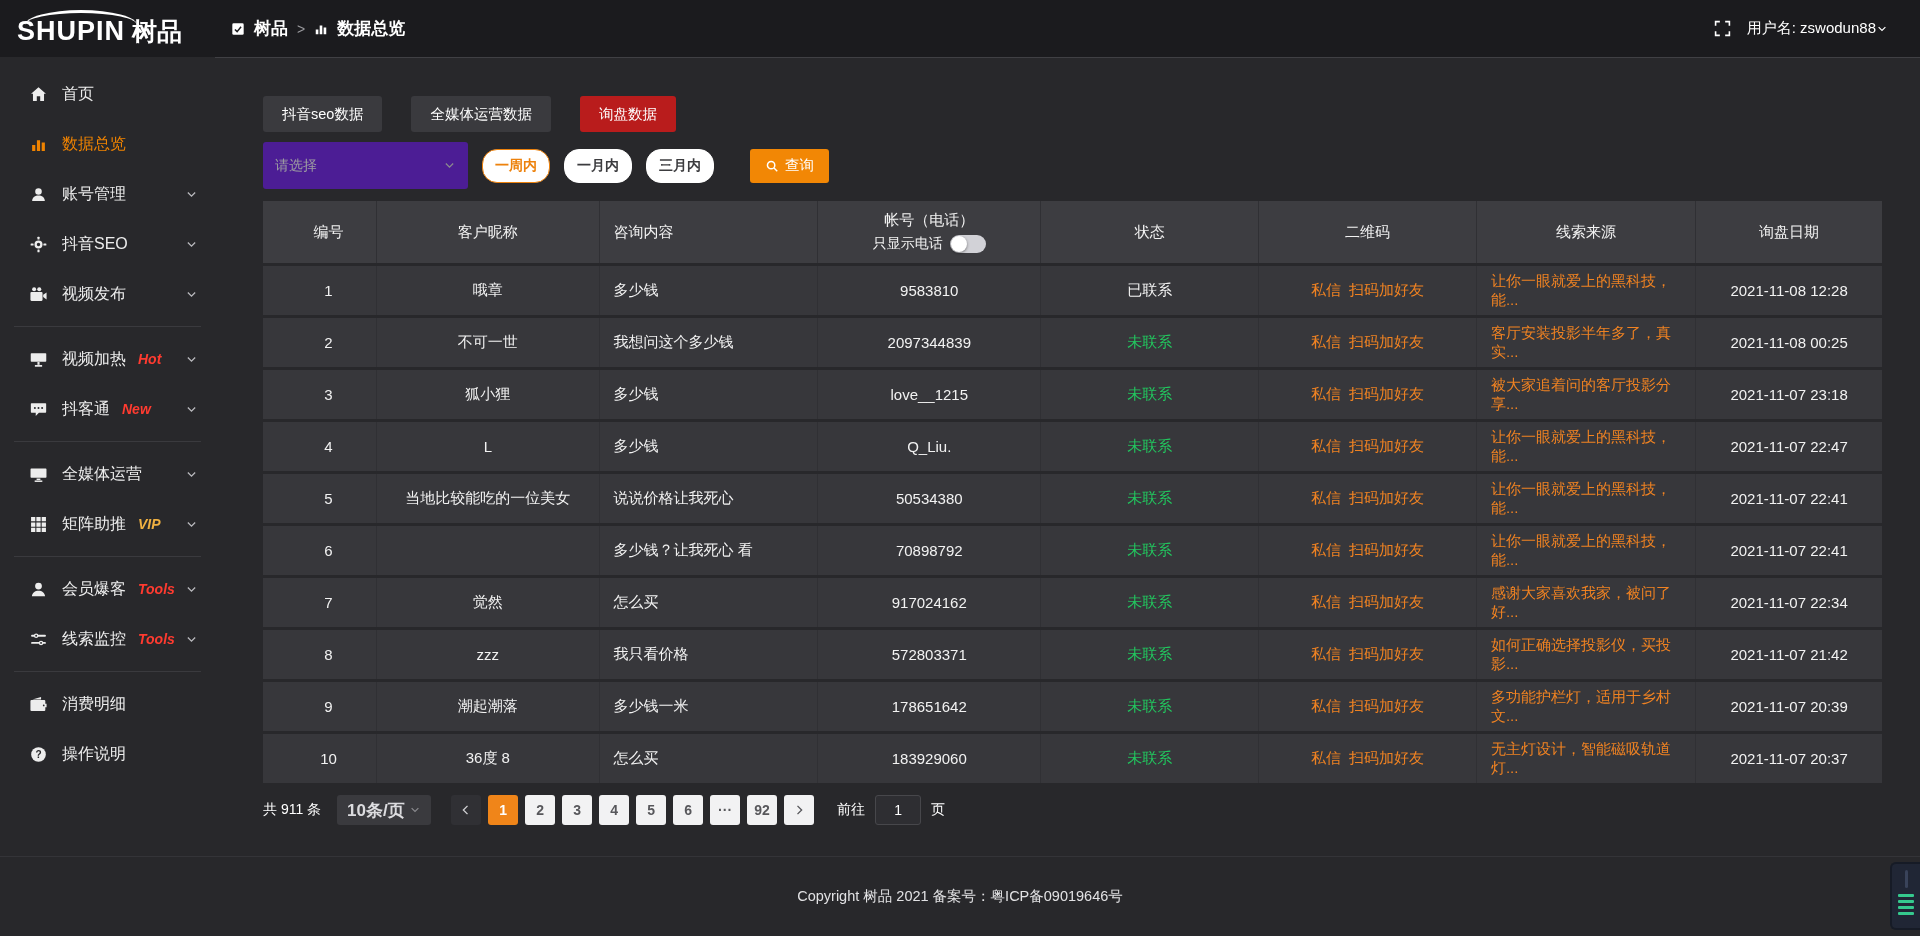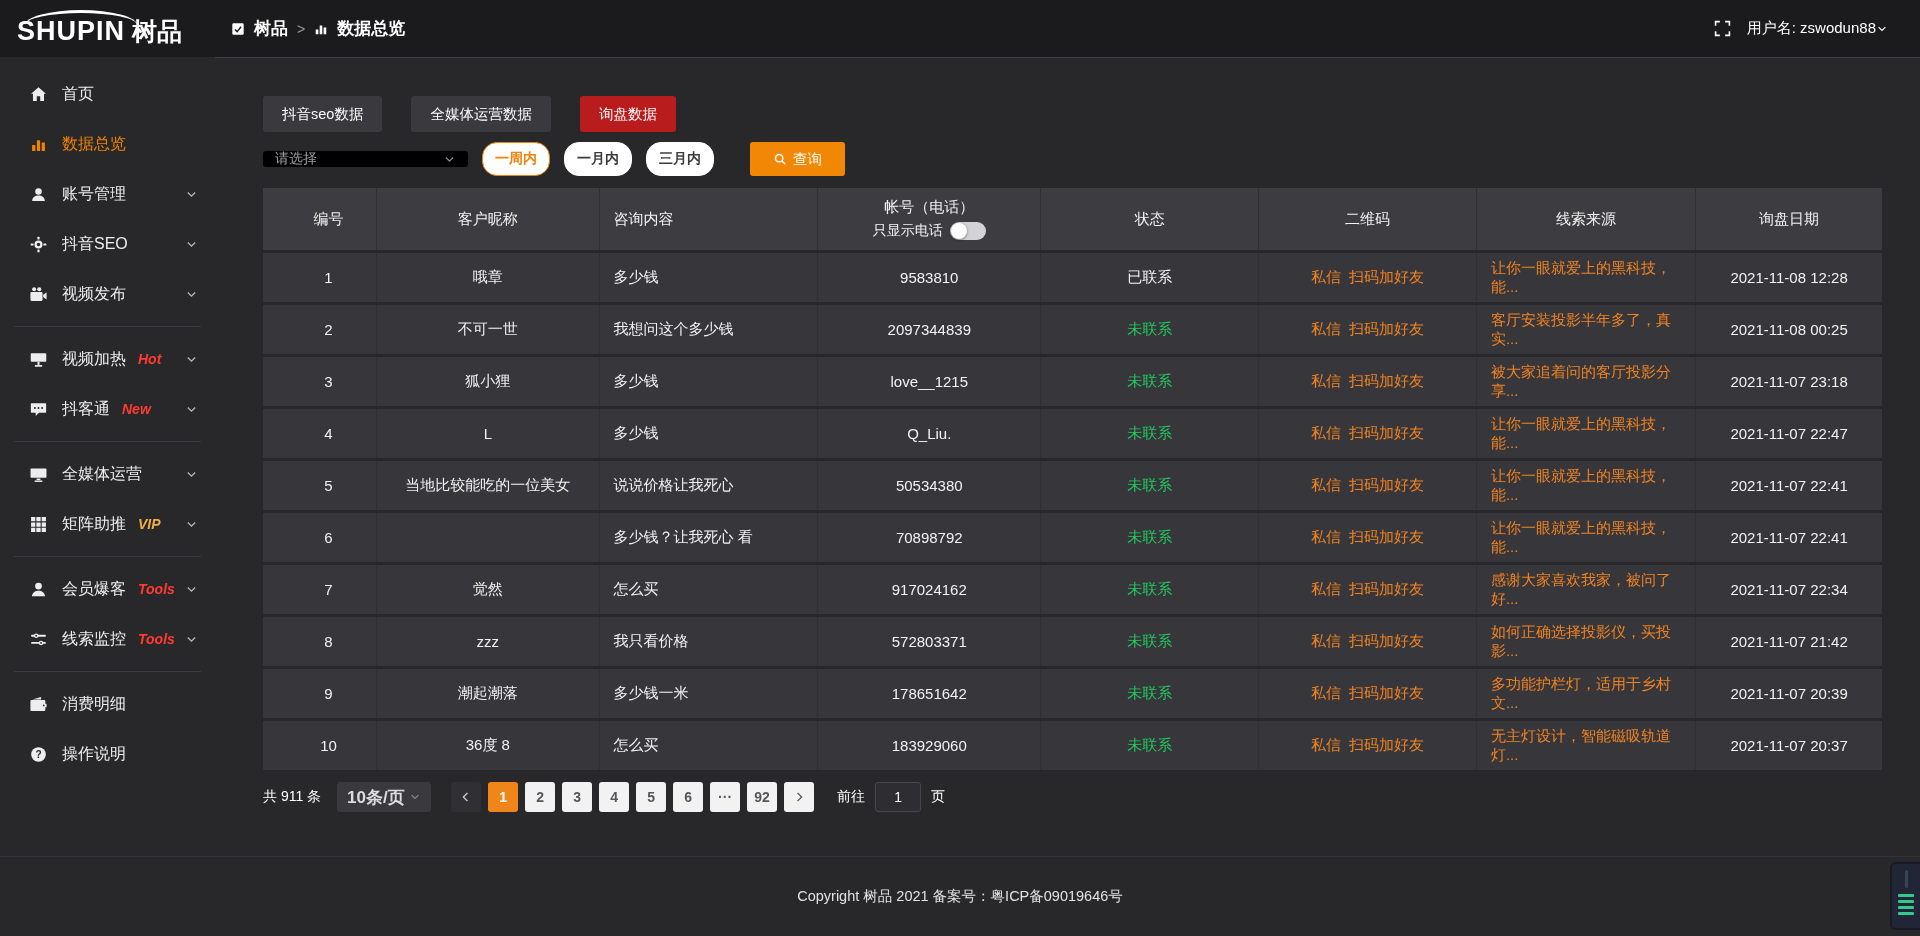--- a/index.html
+++ b/index.html
@@ -34,25 +34,25 @@
 
   .content { flex:1; border-top:1px solid #404044; padding:38px 38px 0 48px; }
 
   
   .tabs { display:flex; gap:29px; }
   .tab-btn { height:36px; padding:0 19px; background:#3a3a3e; color:#fff; border:none; border-radius:3px; font-size:14.5px; font-family:inherit; cursor:pointer; }
   .tab-btn.active { background:#b91c1c; }
 
   
   .filters { display:flex; align-items:center; margin-top:10px; }
-  .select { width:205px; height:16px; background:#000000; border-radius:3px; display:flex; align-items:center; justify-content:space-between; padding:0 12px; color:#9d9da1; font-size:14px; cursor:pointer; }
+  .select { width:205px; height:47px; background:#4c1d95; border-radius:3px; display:flex; align-items:center; justify-content:space-between; padding:0 12px; color:#9d9da1; font-size:14px; cursor:pointer; }
   .select .chev { color:#8a8a8e; }
   .range-btn { height:34px; padding:0 12px; margin-left:14px; background:#fff; color:#3c3c3f; border:1px solid #fff; border-radius:15px; font-size:14px; font-weight:bold; font-family:inherit; cursor:pointer; }
   .range-btn.active { color:#ED820D; border-color:#ED820D; }
-  .search-btn { height:34px; padding:0 23px; margin-left:36px; background:#F28705; color:#fff; border:none; border-radius:3px; font-size:14.5px; font-family:inherit; display:flex; align-items:center; gap:6px; cursor:pointer; }
+  .search-btn { height:34px; padding:0 15px; margin-left:36px; background:#F28705; color:#fff; border:none; border-radius:3px; font-size:14.5px; font-family:inherit; display:flex; align-items:center; gap:6px; cursor:pointer; }
 
   
   .table { margin-top:12px; }
   .thead, .tr { display:flex;padding-left:18px; }
   .thead { background:#3d3d41; height:62px; margin-bottom:3px; }
   .tr { background:#37373b; height:49px; margin-bottom:3px; }
   .th, .td { display:flex; align-items:center; justify-content:center; font-size:15px; color:#f2f2f2; }
   .th:not(:last-child), .td:not(:last-child) { border-right:1px solid #303034; }
   .c0{width:6%;} .c1{width:13.9%;} .c2{width:13.65%;} .c3{width:13.95%;} .c4{width:13.6%;} .c5{width:13.6%;} .c6{width:13.7%;} .c7{width:11.6%;}
   .left { justify-content:flex-start; padding-left:14px; }

